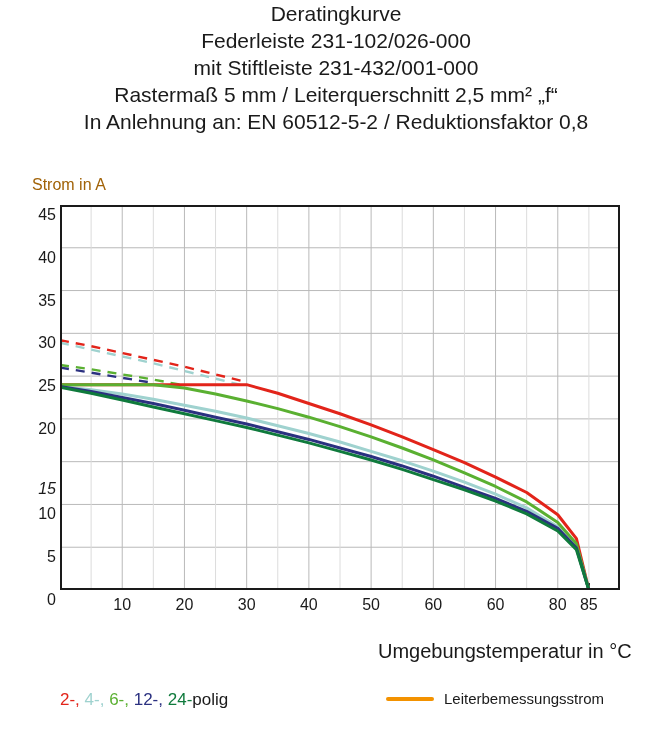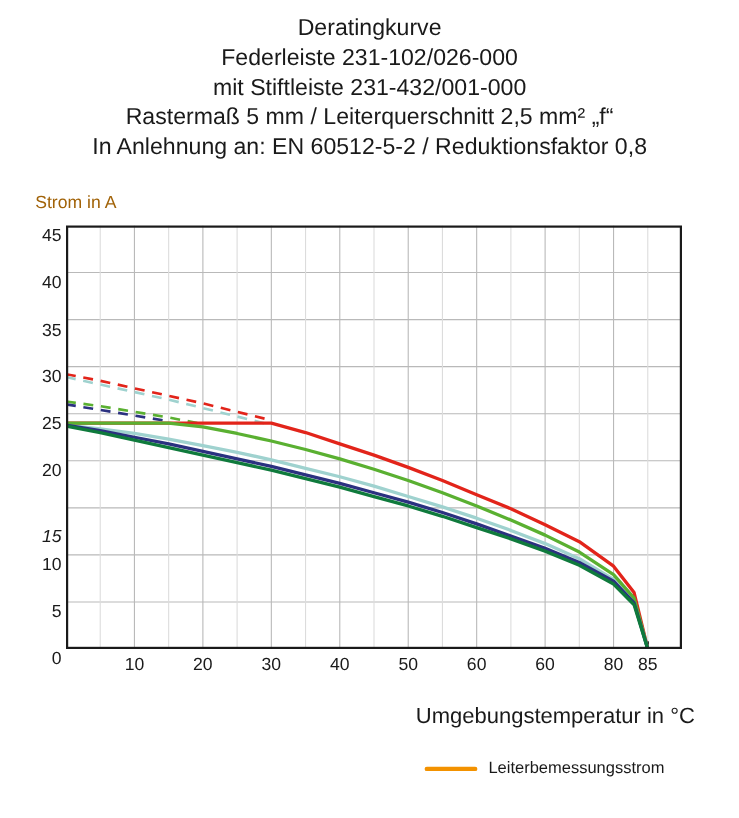--- a/index.html
+++ b/index.html
@@ -14,21 +14,21 @@
     color: #1a1a1a;
     overflow: hidden;
   }
   #root {
     position: relative;
     width: 672px;
     height: 744px;
   }
   .title-block {
     position: absolute;
-    top: 12px;
+    top: 0;
     left: 0;
     width: 672px;
     text-align: center;
   }
   .title-line {
     font-size: 21px;
     line-height: 27px;
     color: #1a1a1a;
     white-space: nowrap;
   }
@@ -205,19 +205,20 @@
         <path d="M0.00 179.67 L31.11 179.67 L62.22 179.67 L93.33 179.67 L124.44 179.67 L155.56 179.67 L186.67 179.67 L217.78 188.22 L248.89 198.49 L280.00 208.76 L311.11 219.88 L342.22 231.86 L373.33 244.69 L404.44 257.52 L435.56 272.07 L466.67 287.47 L497.78 309.71 L516.44 333.67 L528.89 385.00" fill="none" stroke="#e2241a" stroke-width="3" stroke-linecap="round" stroke-linejoin="round"></path>
         <path d="M0.00 181.38 L31.11 184.80 L62.22 189.08 L93.33 194.21 L124.44 200.20 L155.56 206.19 L186.67 213.03 L217.78 220.73 L248.89 228.43 L280.00 236.99 L311.11 246.40 L342.22 255.81 L373.33 266.08 L404.44 277.20 L435.56 289.18 L466.67 302.87 L497.78 321.69 L516.44 342.22 L528.89 385.00" fill="none" stroke="#9fd2cf" stroke-width="3" stroke-linecap="round" stroke-linejoin="round"></path>
         <path d="M0.00 179.67 L31.11 179.67 L62.22 179.67 L93.33 179.67 L124.44 183.09 L155.56 189.08 L186.67 195.92 L217.78 203.62 L248.89 212.18 L280.00 221.59 L311.11 231.86 L342.22 242.98 L373.33 254.96 L404.44 267.79 L435.56 281.48 L466.67 296.88 L497.78 317.41 L516.44 338.80 L528.89 385.00" fill="none" stroke="#5ab031" stroke-width="3" stroke-linecap="round" stroke-linejoin="round"></path>
         <path d="M0.00 181.38 L31.11 186.51 L62.22 192.50 L93.33 198.49 L124.44 205.33 L155.56 212.18 L186.67 219.02 L217.78 226.72 L248.89 234.42 L280.00 242.98 L311.11 251.53 L342.22 260.94 L373.33 271.21 L404.44 282.33 L435.56 293.46 L466.67 306.29 L497.78 323.40 L516.44 343.08 L528.89 385.00" fill="none" stroke="#2b3180" stroke-width="3" stroke-linecap="round" stroke-linejoin="round"></path>
         <path d="M0.00 182.23 L31.11 188.22 L62.22 195.07 L93.33 201.91 L124.44 208.76 L155.56 215.60 L186.67 222.44 L217.78 230.14 L248.89 237.84 L280.00 246.40 L311.11 254.96 L342.22 264.37 L373.33 274.63 L404.44 284.90 L435.56 296.02 L466.67 308.86 L497.78 325.97 L516.44 344.79 L528.89 385.00" fill="none" stroke="#0f7a3c" stroke-width="3" stroke-linecap="round" stroke-linejoin="round"></path>
       </svg>
     <div class="plot-frame"></div>
   </div>
 
   <div class="legend">
+    <div class="legend-series" id="legend-series"><span style="color: rgb(226, 36, 26);">2-, </span><span style="color: rgb(159, 210, 207);">4-, </span><span style="color: rgb(90, 176, 49);">6-, </span><span style="color: rgb(43, 49, 128);">12-, </span><span style="color: rgb(15, 122, 60);">24-</span><span style="color: rgb(26, 26, 26);">polig</span></div>
     <div class="legend-ref">
       <span class="swatch" style="background: rgb(243, 146, 0);"></span>
       <span>Leiterbemessungsstrom</span>
     </div>
   </div>
 
 </div>
 
 </body></html>

